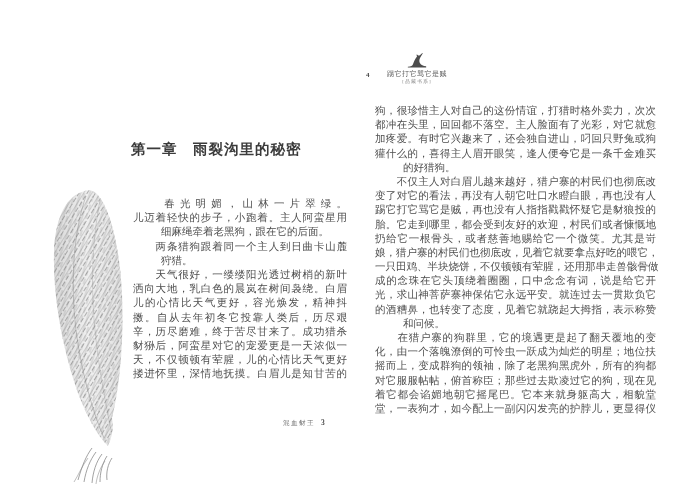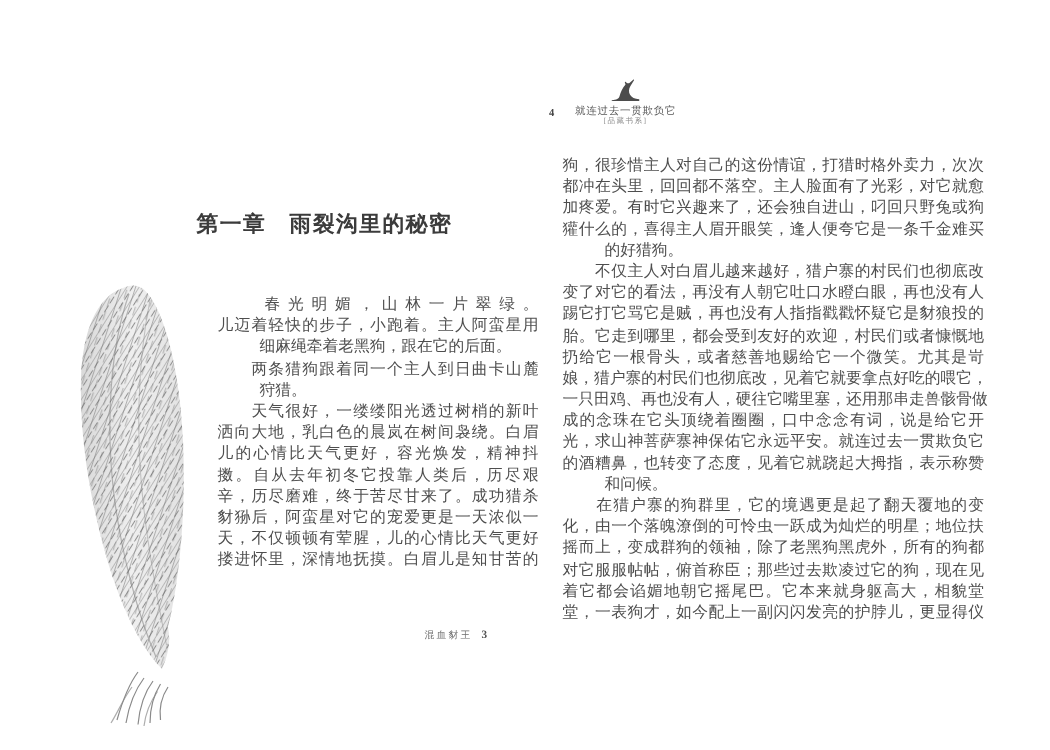--- a/index.html
+++ b/index.html
@@ -12,21 +12,21 @@
   .page{position:absolute;top:10px;bottom:10px;background:transparent;}
   #left-page{left:50px;width:312px;}
   #right-page{left:362px;width:308px;}
 
   .chapter-title{
     position:absolute;left:81px;top:120px;width:216px;
     font-size:14.5px;font-weight:bold;color:#3b3b3b;
     text-align:left;letter-spacing:1px;padding-right:14px;
   }
   .body-block{position:absolute;}
-  #left-body{left:83px;top:187px;width:214px;margin-left:12px;}
+  #left-body{left:83px;top:187px;width:214px;}
   #right-body{left:13px;top:94px;width:281px;}
   .line{
     height:14.2px;line-height:14.2px;font-size:10.5px;
     color:#4e4e4e;
     text-align:justify;text-align-last:justify;
     white-space:nowrap;
   }
   .line.end{text-align:left;text-align-last:left;padding-left:28px;}
 
   .page-footer{
@@ -125,38 +125,38 @@
 
 <div class="page" id="right-page">
 
   <div class="page-header">
     <svg class="logo" viewBox="0 0 24 18" xmlns="http://www.w3.org/2000/svg">
       <path fill="#4c4c4c" d="M2,16.5 L22,16.5 L22,15.2 C18.6,14.9 16.5,13.9 15.3,11.9
         C14.2,10 14.3,7.8 15.6,5.6 L18.2,1.3 C18.4,1 18,0.7 17.8,0.9 L15.1,3.2
         C14.5,3.7 13.6,3.8 13,3.3 L12,2.5 C11.7,2.3 11.4,2.6 11.5,2.9 L12,4.5
         C9.7,7.2 8.5,10.2 7.6,13.2 C7.1,14.9 5.6,15.6 2,15.9 Z"></path>
     </svg>
-    <div class="series-title">就连过去一贯欺负它</div>
+    <div class="series-title">踢它打它骂它是贼</div>
     <div class="series-sub">[品藏书系]</div>
   </div>
   <div class="header-page-num">4</div>
 
   <div class="body-block" id="right-body">
     <div class="line">狗，很珍惜主人对自己的这份情谊，打猎时格外卖力，次次</div>
     <div class="line">都冲在头里，回回都不落空。主人脸面有了光彩，对它就愈</div>
     <div class="line">加疼爱。有时它兴趣来了，还会独自进山，叼回只野兔或狗</div>
     <div class="line">獾什么的，喜得主人眉开眼笑，逢人便夸它是一条千金难买</div>
     <div class="line end">的好猎狗。</div>
     <div class="line">　　不仅主人对白眉儿越来越好，猎户寨的村民们也彻底改</div>
     <div class="line">变了对它的看法，再没有人朝它吐口水瞪白眼，再也没有人</div>
     <div class="line">踢它打它骂它是贼，再也没有人指指戳戳怀疑它是豺狼投的</div>
     <div class="line">胎。它走到哪里，都会受到友好的欢迎，村民们或者慷慨地</div>
     <div class="line">扔给它一根骨头，或者慈善地赐给它一个微笑。尤其是岢</div>
     <div class="line">娘，猎户寨的村民们也彻底改，见着它就要拿点好吃的喂它，</div>
-    <div class="line">一只田鸡、再也没有人，硬往它嘴里塞，还用那串走兽骸骨做</div>
+    <div class="line">一只田鸡、半块烧饼，不仅顿顿有荤腥，还用那串走兽骸骨做</div>
     <div class="line">成的念珠在它头顶绕着圈圈，口中念念有词，说是给它开</div>
     <div class="line">光，求山神菩萨寨神保佑它永远平安。就连过去一贯欺负它</div>
     <div class="line">的酒糟鼻，也转变了态度，见着它就跷起大拇指，表示称赞</div>
     <div class="line end">和问候。</div>
     <div class="line">　　在猎户寨的狗群里，它的境遇更是起了翻天覆地的变</div>
     <div class="line">化，由一个落魄潦倒的可怜虫一跃成为灿烂的明星；地位扶</div>
     <div class="line">摇而上，变成群狗的领袖，除了老黑狗黑虎外，所有的狗都</div>
     <div class="line">对它服服帖帖，俯首称臣；那些过去欺凌过它的狗，现在见</div>
     <div class="line">着它都会谄媚地朝它摇尾巴。它本来就身躯高大，相貌堂</div>
     <div class="line">堂，一表狗才，如今配上一副闪闪发亮的护脖儿，更显得仪</div>

